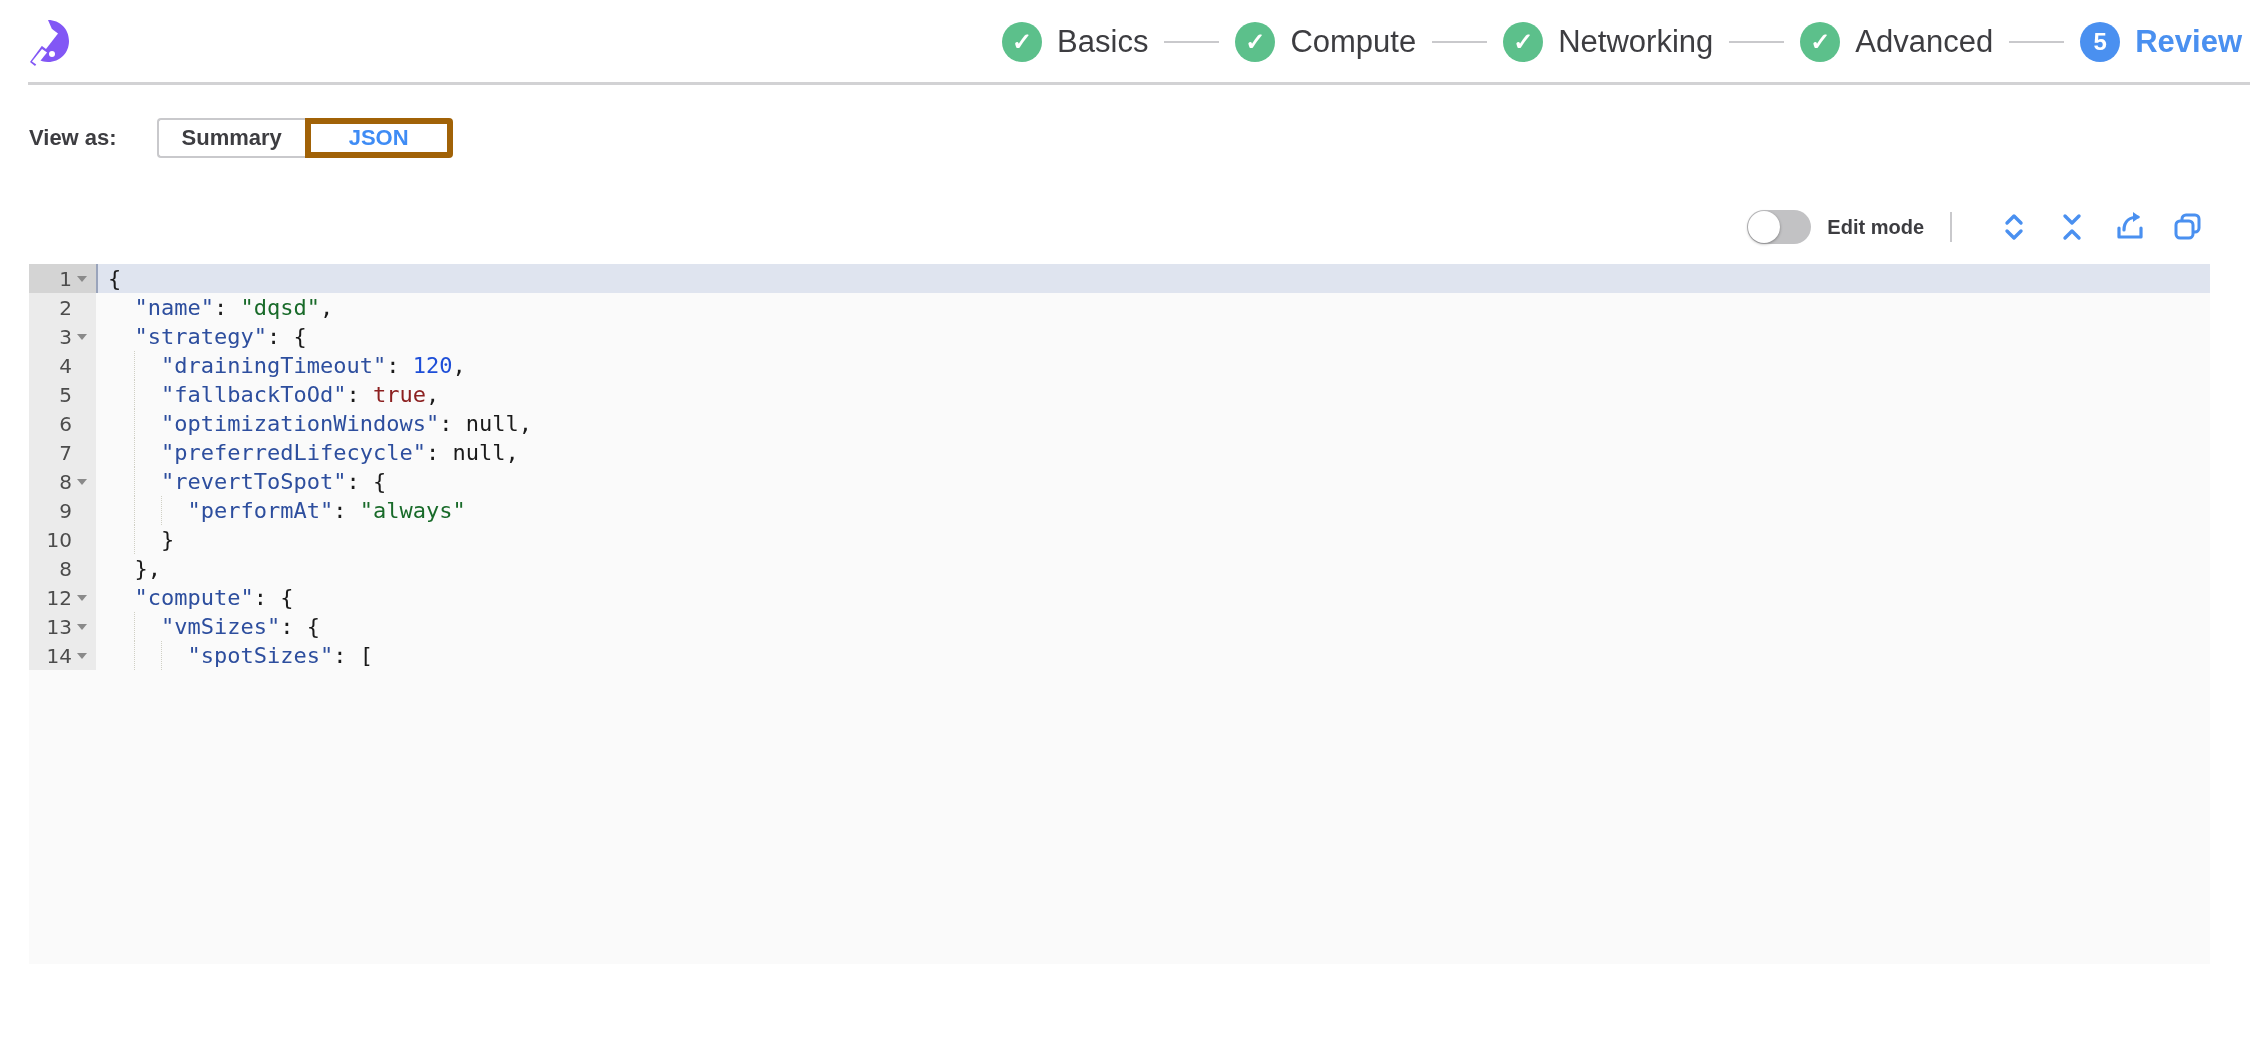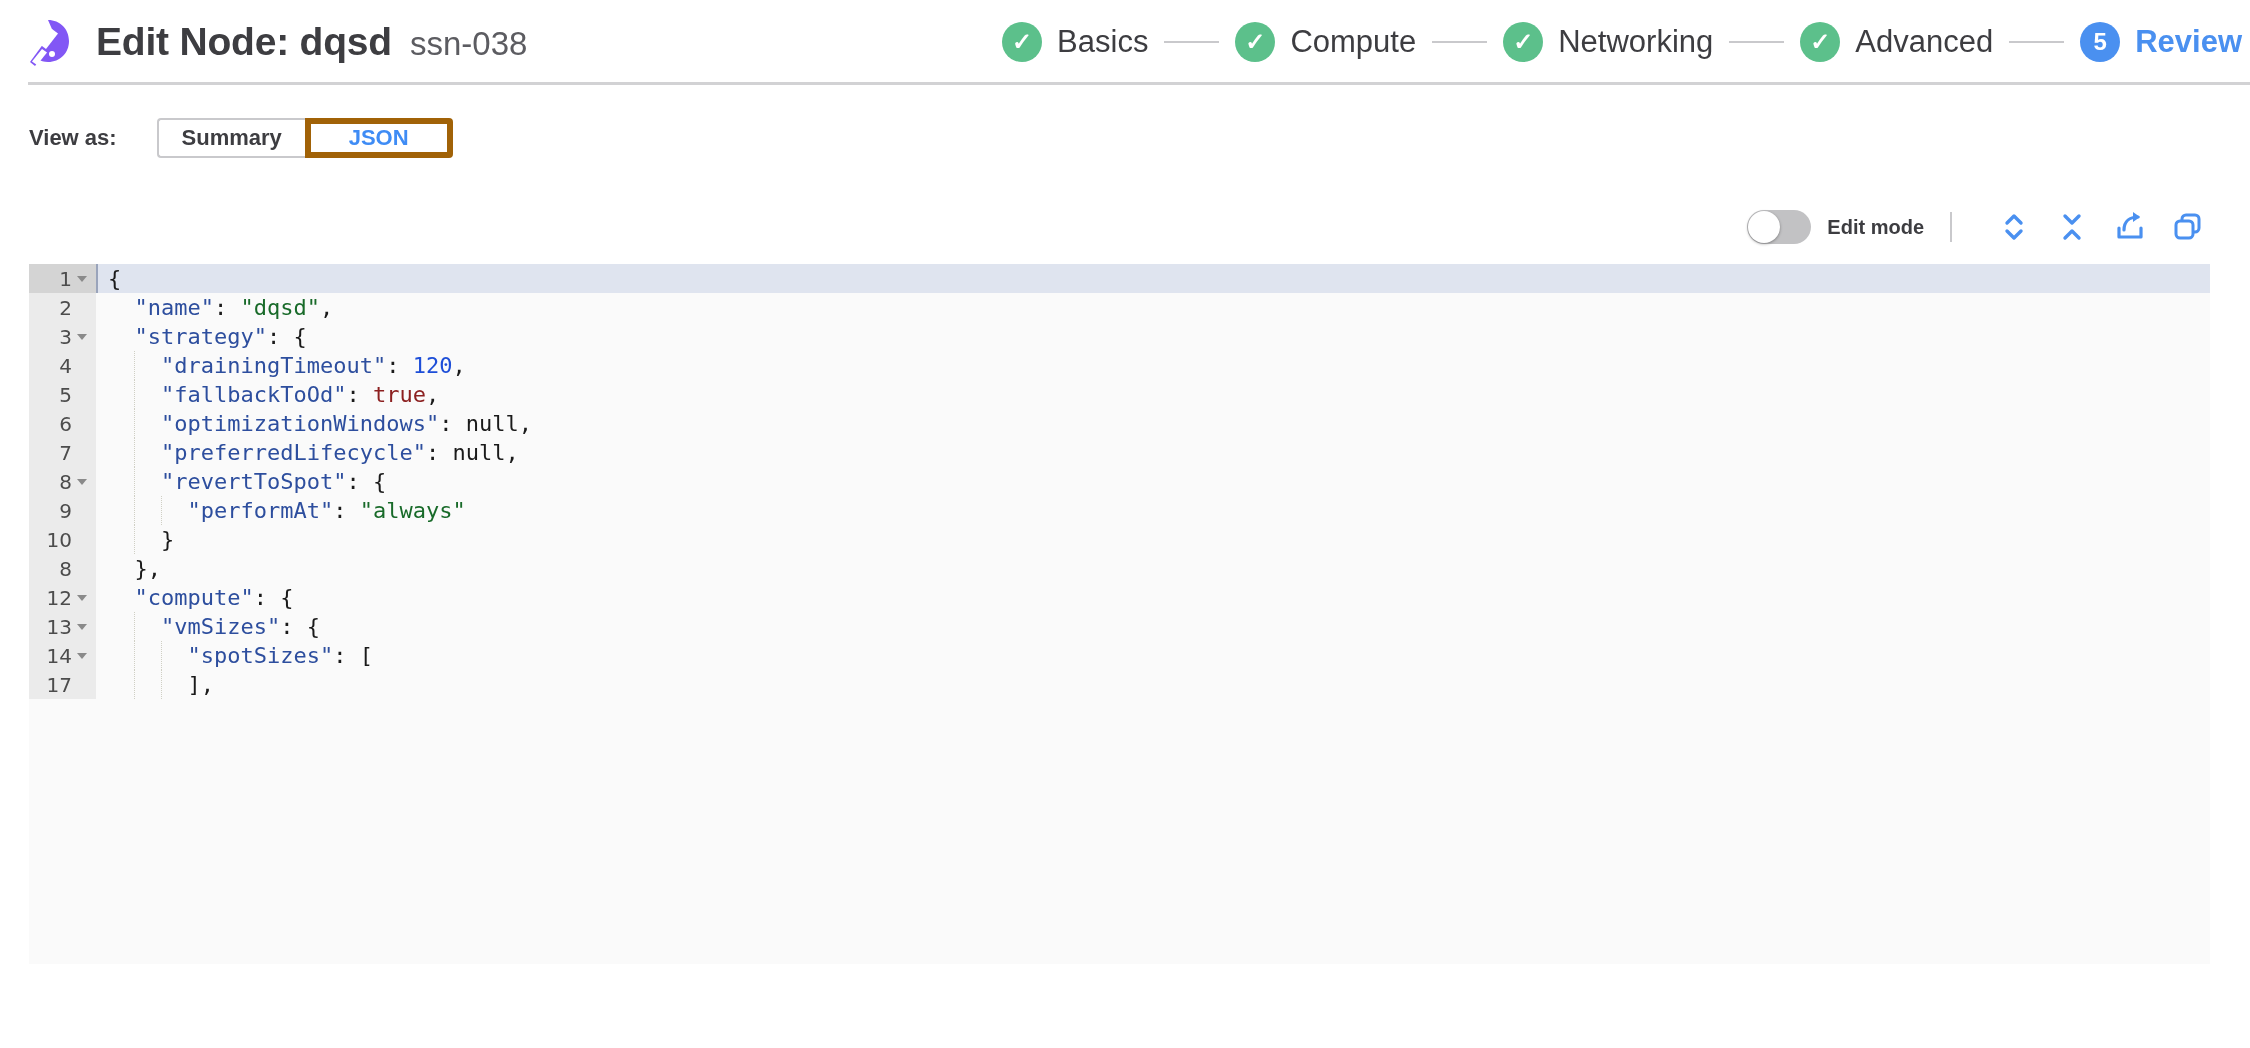--- a/index.html
+++ b/index.html
@@ -285,24 +285,20 @@
     <div class="logo">
       <svg width="52" height="52" viewBox="0 0 52 52">
         <path d="M26 4 C38 4 47 13 47 25 C47 37 38 46 26 46 C22 46 18.5 45 15.5 43 L33 20 Z" fill="#8257f5"></path>
         <path d="M8 46 L30 16 L35 20 L13 50 Z" fill="#8257f5"></path>
         <path d="M30 13 L36 17.5 L24 33 L18 28.5 Z" fill="#ffffff"></path>
         <path d="M20 33 L25 36.5 L15 49 L10 45.5 Z" fill="#ffffff"></path>
         <circle cx="30" cy="38" r="3" fill="#ffffff"></circle>
       </svg>
     </div>
 
-    <div class="title-block">
-      <span class="page-title">Edit Node: dqsd</span>
-      <span class="page-subtitle">ssn-038</span>
-    </div>
 
     <div class="stepper">
       <div class="step">
         <div class="step-badge done">✓</div>
         <div class="step-label">Basics</div>
       </div>
       <div class="step-connector"></div>
       <div class="step">
         <div class="step-badge done">✓</div>
         <div class="step-label">Compute</div>
@@ -496,22 +492,13 @@
       <div class="gutter">
         <span class="lineno">14</span>
         <span class="fold">
           <span class="fold-tri"></span>
         </span>
       </div>
       <div class="code-text"><span class="tok-punc">      </span><span class="tok-key">"spotSizes"</span><span class="tok-punc">: [</span></div>
       <div class="indent-guide" style="left: 105.4px;"></div>
       <div class="indent-guide" style="left: 131.8px;"></div>
     </div>
-    <div class="code-line">
-      <div class="gutter">
-        <span class="lineno">17</span>
-        <span class="fold"></span>
-      </div>
-      <div class="code-text"><span class="tok-punc">      ],</span></div>
-      <div class="indent-guide" style="left: 105.4px;"></div>
-      <div class="indent-guide" style="left: 131.8px;"></div>
-    </div>
   </div>
 
 </body></html>

